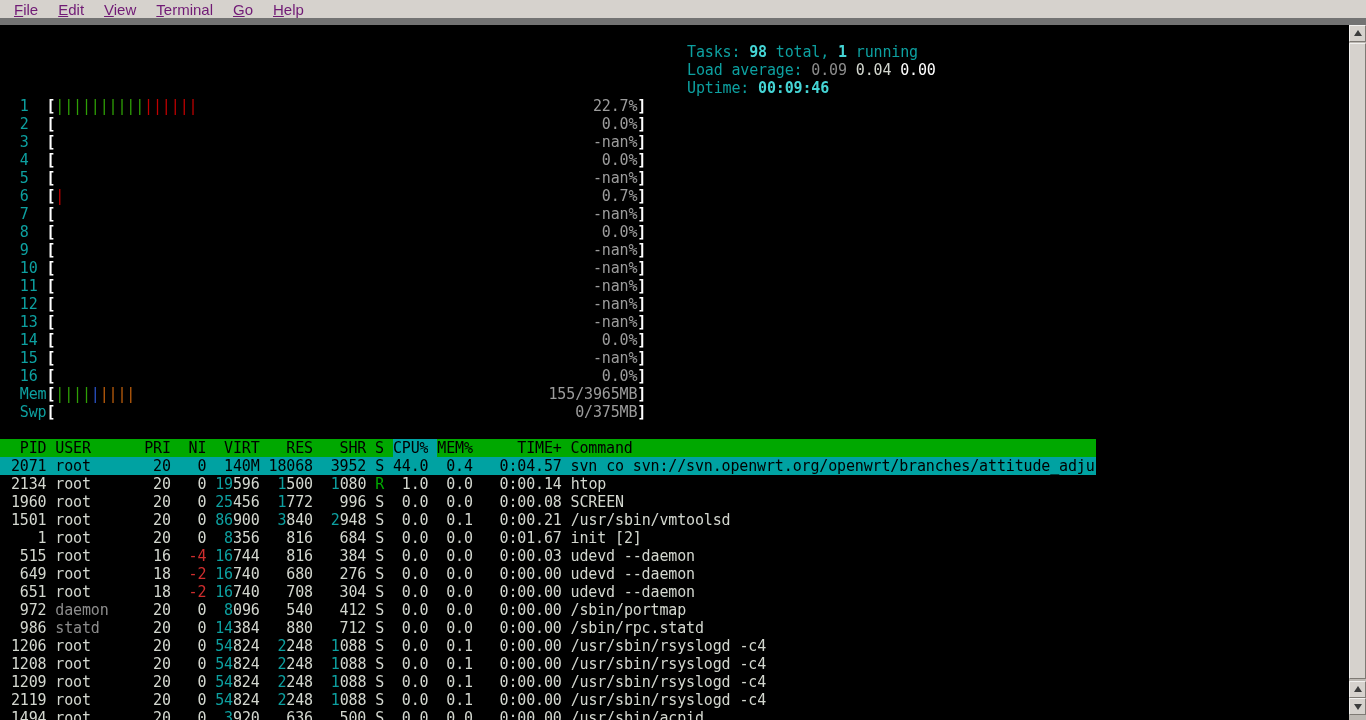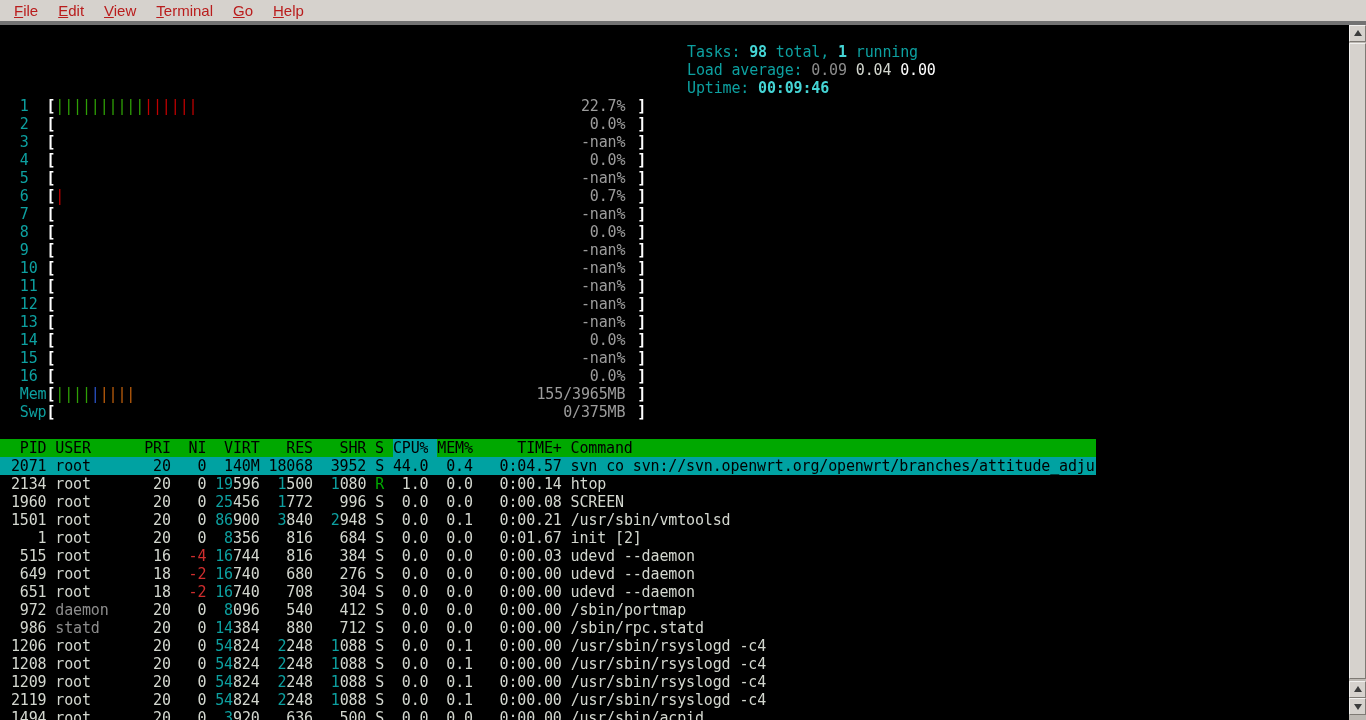--- a/index.html
+++ b/index.html
@@ -2,34 +2,34 @@
 <html style="--menubg: #D6D2CD; --fg: #D3D7CF; --cyan: #0DA0A0; --bcyan: #45D5D5; --bwhite: #FFFFFF; --dim: #8C8C8C; --mval: #9C9C9C; --red: #CF2E2E; --rgreen: #00A800; --pipegreen: #2EA006; --pipered: #C00000; --pipeblue: #2A52C8; --pipeorange: #BE5E0C; --headergreen: #00A800; --selcyan: #00A2A2; --statusbg: #A00000; --stdim: #C94A4A; --stactive: #F08080; --stclock: #757070; --sbface: #D6D2CD; --sbtrough: #BDB9B3;"><head>
 <meta charset="utf-8">
 <style>
   *{margin:0;padding:0;box-sizing:border-box}
   html,body{width:1366px;height:720px;background:#000;overflow:hidden}
   body{position:relative;font-family:"DejaVu Sans Mono",monospace}
 
   
   .menubar{position:absolute;top:0;left:0;width:1366px;height:25px;
     background:var(--menubg,#D6D2CD);display:flex;align-items:center;
-    padding-left:4px;font-family:"Liberation Sans",sans-serif;font-size:15px;color:#b91c1c;
-    border-bottom:4px solid #737373}
+    padding-left:4px;font-family:"Liberation Sans",sans-serif;font-size:15px;color:#701a75;
+    border-bottom:7px solid #737373}
   .menu-item{padding:2px 10px;cursor:default}
   .menu-item u{text-decoration:underline}
 
   
   .terminal{position:absolute;top:25px;left:0;width:1096px;height:695px;background:#000;
     font-size:15px;line-height:18px;letter-spacing:-0.15px;color:var(--fg,#D3D7CF);white-space:pre}
   .line{height:18px;padding-left:2px;white-space:pre}
 
   .mlabel{color:var(--cyan,#0DA0A0)}
   .bracket{color:#fff;font-weight:bold}
   .mbody{display:inline-block;width:582px;height:18px;position:relative;vertical-align:top}
-  .mval{position:absolute;right:12px;top:0;color:var(--mval,#9C9C9C)}
+  .mval{position:absolute;right:0;top:0;color:var(--mval,#9C9C9C)}
   .p-green{color:var(--pipegreen,#2EA006)}
   .p-red{color:var(--pipered,#C00000)}
   .p-blue{color:var(--pipeblue,#2A52C8)}
   .p-orange{color:var(--pipeorange,#BE5E0C)}
 
   .infoblock{position:absolute;left:685px;top:18px}
   .c-cyan{color:var(--cyan,#0DA0A0)}
   .c-bcyan{color:var(--bcyan,#45D5D5);font-weight:bold}
   .c-bwhite{color:var(--bwhite,#FFF);font-weight:normal}
   .c-dim{color:var(--dim,#8C8C8C)}

